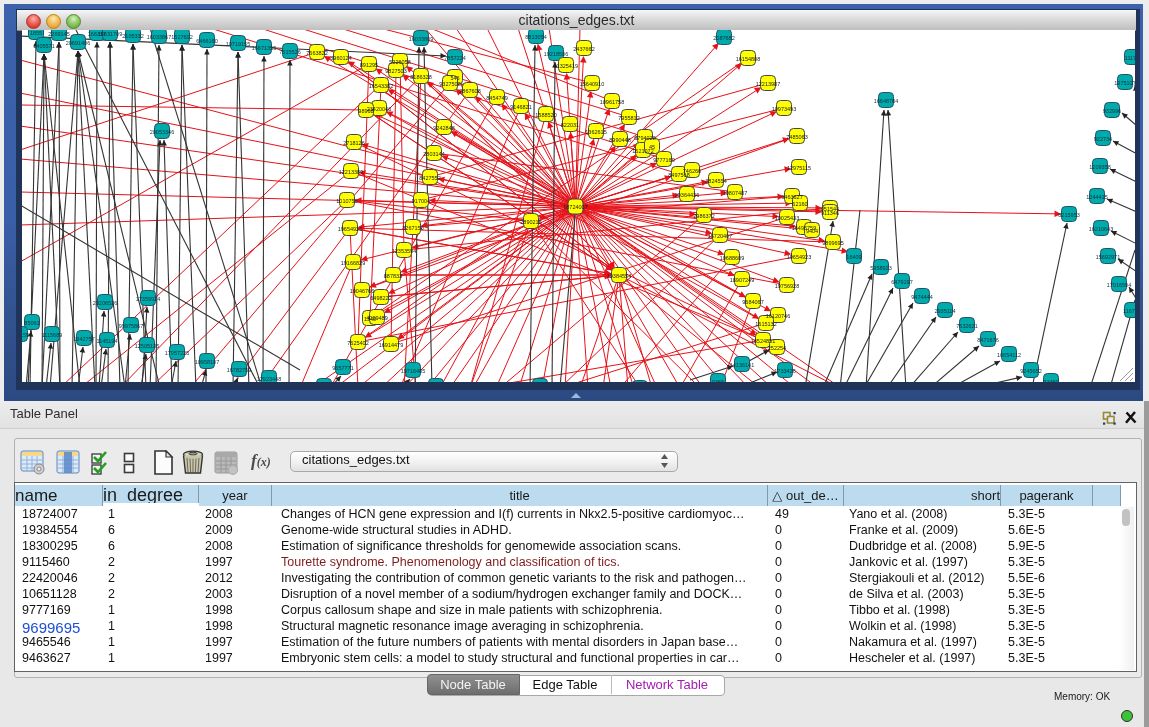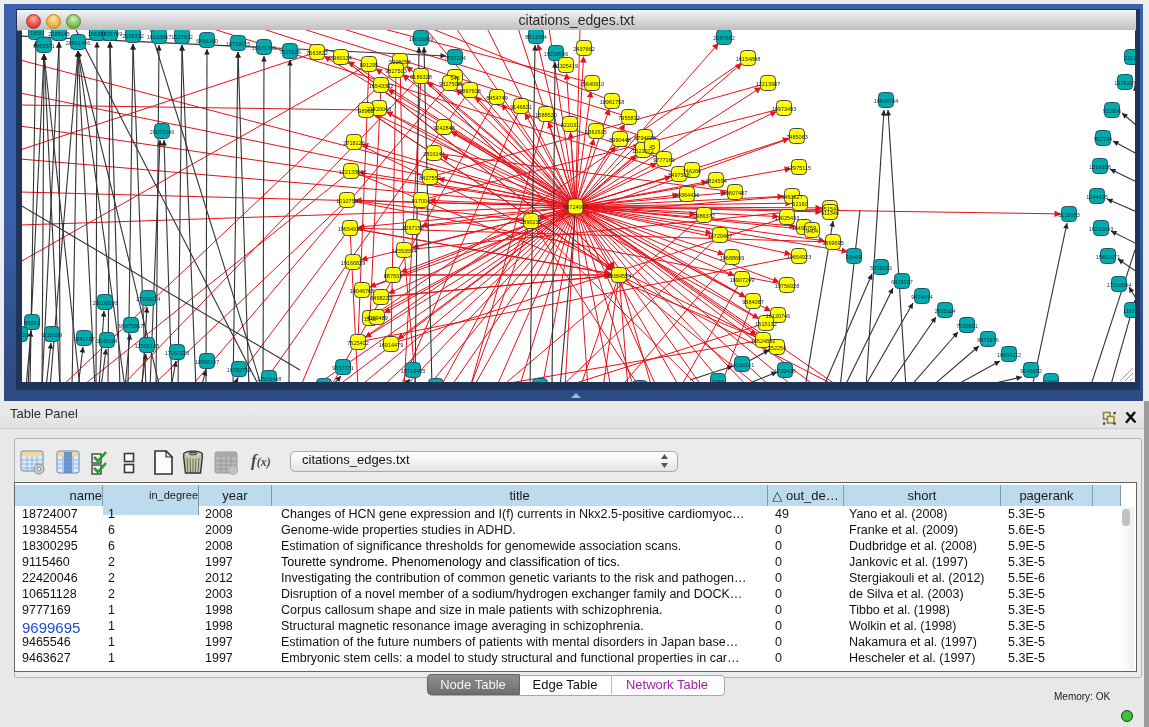--- a/index.html
+++ b/index.html
@@ -831,53 +831,53 @@
 <div style="position:absolute;left:251px;top:451px;font-family:'Liberation Serif',serif;font-style:italic;font-weight:bold;font-size:17px;color:#4a4a4a">f<span style="font-size:12px">(x)</span></div>
 
 <div style="position:absolute;left:290px;top:451px;width:386px;height:19px;background:linear-gradient(180deg,#ffffff,#f2f2f2 50%,#e2e2e2);border:1px solid #a9a9a9;border-radius:5px"></div>
 <div style="position:absolute;left:302px;top:452px;font-size:13px;color:#111">citations_edges.txt</div>
 <svg style="position:absolute;left:660px;top:454px" width="9" height="14" viewBox="0 0 9 14">
 <path d="M4.5 0 L8 5 L1 5 Z" fill="#555"></path>
     <path d="M4.5 14 L8 9 L1 9 Z" fill="#555"></path>
   </svg>
 
 <div style="position:absolute;left:14px;top:482px;width:1121px;height:188px;background:#ffffff;border:1px solid #636363"></div>
-<div style="position:absolute;left:15px;top:485px;width:88px;height:21px;background:#bcdbee;border-right:1px solid #7e9aac;box-sizing:border-box;text-align:right;line-height:21px;font-size:13px;color:#1a1a1a;overflow:hidden;white-space:nowrap">name</div>
-<div style="position:absolute;left:103px;top:485px;width:96px;height:30px;background:#bcdbee;border-right:1px solid #7e9aac;box-sizing:border-box;text-align:right;line-height:21px;font-size:11px;color:#1a1a1a;overflow:hidden;white-space:nowrap">in_degree</div>
+<div style="position:absolute;left:15px;top:485px;width:88px;height:21px;background:#bcdbee;border-right:1px solid #7e9aac;box-sizing:border-box;text-align:left;line-height:21px;font-size:17px;color:#1a1a1a;overflow:hidden;white-space:nowrap">name</div>
+<div style="position:absolute;left:103px;top:485px;width:96px;height:18px;background:#bcdbee;border-right:1px solid #7e9aac;box-sizing:border-box;text-align:left;line-height:21px;font-size:18px;color:#1a1a1a;overflow:hidden;white-space:nowrap">in_degree</div>
 <div style="position:absolute;left:199px;top:485px;width:73px;height:21px;background:#bcdbee;border-right:1px solid #7e9aac;box-sizing:border-box;text-align:center;line-height:21px;font-size:13px;color:#1a1a1a;overflow:hidden;white-space:nowrap">year</div>
 <div style="position:absolute;left:272px;top:485px;width:496px;height:21px;background:#bcdbee;border-right:1px solid #7e9aac;box-sizing:border-box;text-align:center;line-height:21px;font-size:13px;color:#1a1a1a;overflow:hidden;white-space:nowrap">title</div>
 <div style="position:absolute;left:768px;top:485px;width:76px;height:21px;background:#bcdbee;border-right:1px solid #7e9aac;box-sizing:border-box;text-align:center;line-height:21px;font-size:13px;color:#1a1a1a;overflow:hidden;white-space:nowrap">△ out_de…</div>
-<div style="position:absolute;left:844px;top:485px;width:157px;height:21px;background:#bcdbee;border-right:1px solid #7e9aac;box-sizing:border-box;text-align:center;line-height:21px;font-size:13px;color:#1a1a1a;overflow:hidden;white-space:nowrap">short</div>
+<div style="position:absolute;left:844px;top:485px;width:157px;height:21px;background:#bcdbee;border-right:1px solid #7e9aac;box-sizing:border-box;text-align:right;line-height:21px;font-size:13px;color:#1a1a1a;overflow:hidden;white-space:nowrap">short</div>
 <div style="position:absolute;left:1001px;top:485px;width:92px;height:21px;background:#bcdbee;border-right:1px solid #7e9aac;box-sizing:border-box;text-align:center;line-height:21px;font-size:13px;color:#1a1a1a;overflow:hidden;white-space:nowrap">pagerank</div>
 <div style="position:absolute;left:1093px;top:485px;width:28px;height:21px;background:#bcdbee;border-right:1px solid #7e9aac;box-sizing:border-box;text-align:center;line-height:21px;font-size:13px;color:#1a1a1a;overflow:hidden;white-space:nowrap"></div>
 <div style="position:absolute;left:22px;top:507px;font-size:12.5px;color:#111;white-space:nowrap">18724007</div>
 <div style="position:absolute;left:108px;top:507px;font-size:12.5px;color:#111">1</div>
 <div style="position:absolute;left:205px;top:507px;font-size:12.5px;color:#111">2008</div>
 <div style="position:absolute;left:281px;top:507px;width:482px;font-size:12.5px;color:#111;white-space:nowrap;overflow:hidden">Changes of HCN gene expression and I(f) currents in Nkx2.5-positive cardiomyoc…</div>
 <div style="position:absolute;left:775px;top:507px;font-size:12.5px;color:#111">49</div>
 <div style="position:absolute;left:849px;top:507px;font-size:12.5px;color:#111;white-space:nowrap">Yano et al. (2008)</div>
 <div style="position:absolute;left:1008px;top:507px;font-size:12.5px;color:#111">5.3E-5</div>
 <div style="position:absolute;left:22px;top:523px;font-size:12.5px;color:#111;white-space:nowrap">19384554</div>
 <div style="position:absolute;left:108px;top:523px;font-size:12.5px;color:#111">6</div>
 <div style="position:absolute;left:205px;top:523px;font-size:12.5px;color:#111">2009</div>
-<div style="position:absolute;left:281px;top:523px;width:482px;font-size:12.5px;color:#111;white-space:nowrap;overflow:hidden">Genome-wide properties studies in ADHD.</div>
+<div style="position:absolute;left:281px;top:523px;width:482px;font-size:12.5px;color:#111;white-space:nowrap;overflow:hidden">Genome-wide structural studies in ADHD.</div>
 <div style="position:absolute;left:775px;top:523px;font-size:12.5px;color:#111">0</div>
 <div style="position:absolute;left:849px;top:523px;font-size:12.5px;color:#111;white-space:nowrap">Franke et al. (2009)</div>
 <div style="position:absolute;left:1008px;top:523px;font-size:12.5px;color:#111">5.6E-5</div>
 <div style="position:absolute;left:22px;top:539px;font-size:12.5px;color:#111;white-space:nowrap">18300295</div>
 <div style="position:absolute;left:108px;top:539px;font-size:12.5px;color:#111">6</div>
 <div style="position:absolute;left:205px;top:539px;font-size:12.5px;color:#111">2008</div>
 <div style="position:absolute;left:281px;top:539px;width:482px;font-size:12.5px;color:#111;white-space:nowrap;overflow:hidden">Estimation of significance thresholds for genomewide association scans.</div>
 <div style="position:absolute;left:775px;top:539px;font-size:12.5px;color:#111">0</div>
 <div style="position:absolute;left:849px;top:539px;font-size:12.5px;color:#111;white-space:nowrap">Dudbridge et al. (2008)</div>
 <div style="position:absolute;left:1008px;top:539px;font-size:12.5px;color:#111">5.9E-5</div>
 <div style="position:absolute;left:22px;top:555px;font-size:12.5px;color:#111;white-space:nowrap">9115460</div>
 <div style="position:absolute;left:108px;top:555px;font-size:12.5px;color:#111">2</div>
 <div style="position:absolute;left:205px;top:555px;font-size:12.5px;color:#111">1997</div>
-<div style="position:absolute;left:281px;top:555px;width:482px;font-size:12.5px;color:#000000;white-space:nowrap;overflow:hidden">Tourette syndrome. Phenomenology and classification of tics.</div>
+<div style="position:absolute;left:281px;top:555px;width:482px;font-size:12.5px;color:#7f1d1d;white-space:nowrap;overflow:hidden">Tourette syndrome. Phenomenology and classification of tics.</div>
 <div style="position:absolute;left:775px;top:555px;font-size:12.5px;color:#111">0</div>
 <div style="position:absolute;left:849px;top:555px;font-size:12.5px;color:#111;white-space:nowrap">Jankovic et al. (1997)</div>
 <div style="position:absolute;left:1008px;top:555px;font-size:12.5px;color:#111">5.3E-5</div>
 <div style="position:absolute;left:22px;top:571px;font-size:12.5px;color:#111;white-space:nowrap">22420046</div>
 <div style="position:absolute;left:108px;top:571px;font-size:12.5px;color:#111">2</div>
 <div style="position:absolute;left:205px;top:571px;font-size:12.5px;color:#111">2012</div>
 <div style="position:absolute;left:281px;top:571px;width:482px;font-size:12.5px;color:#111;white-space:nowrap;overflow:hidden">Investigating the contribution of common genetic variants to the risk and pathogen…</div>
 <div style="position:absolute;left:775px;top:571px;font-size:12.5px;color:#111">0</div>
 <div style="position:absolute;left:849px;top:571px;font-size:12.5px;color:#111;white-space:nowrap">Stergiakouli et al. (2012)</div>
 <div style="position:absolute;left:1008px;top:571px;font-size:12.5px;color:#111">5.5E-6</div>

